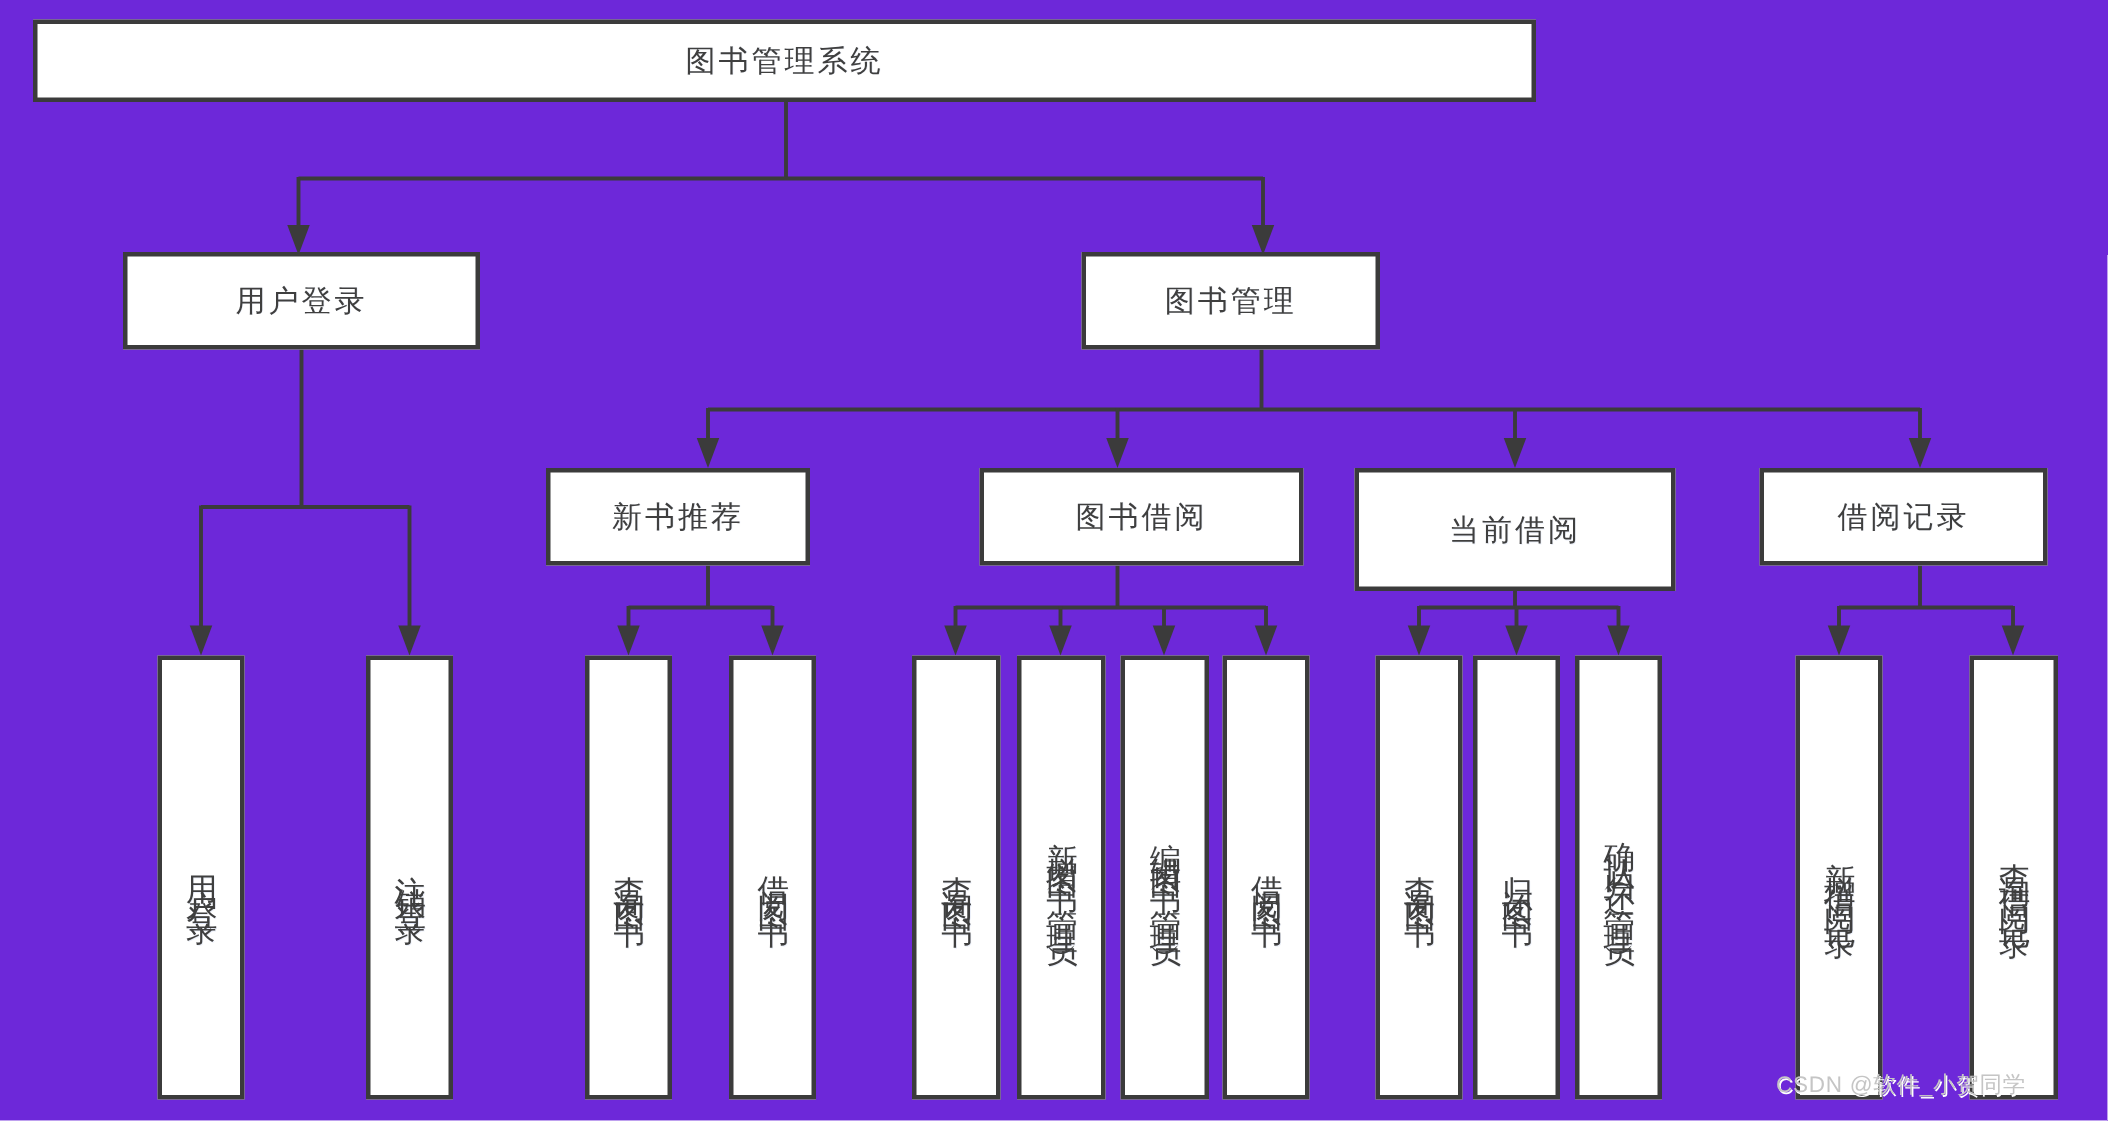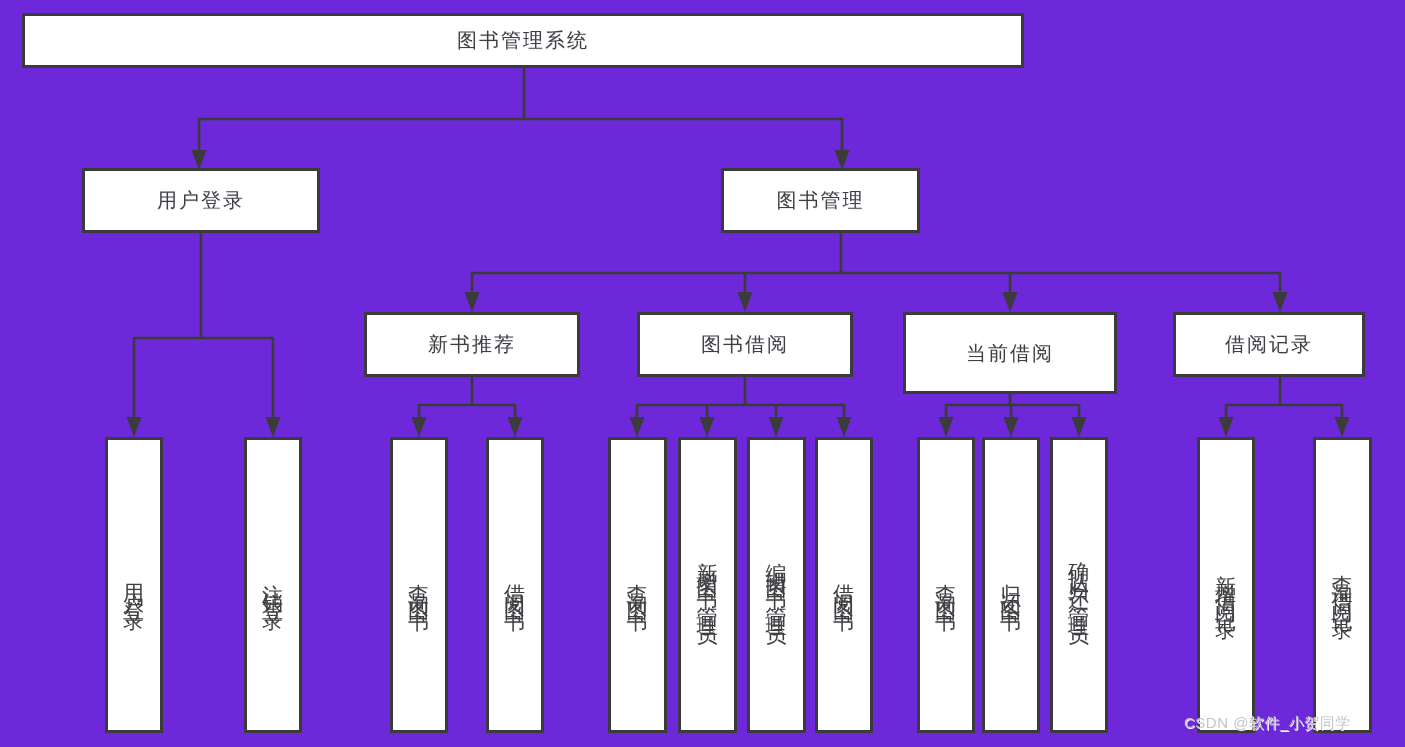--- a/index.html
+++ b/index.html
@@ -103,24 +103,24 @@
     <span class="lbl-h">图书管理系统</span>
   </div>
 
   <div class="box" style="left:82px; top:168px; width:238px; height:65px;">
     <span class="lbl-h">用户登录</span>
   </div>
   <div class="box" style="left:721px; top:168px; width:199px; height:65px;">
     <span class="lbl-h">图书管理</span>
   </div>
 
-  <div class="box" style="left:364px; top:312px; width:216px; height:65px;">
+  <div class="box" style="left:364px; top:312px; width:176px; height:65px;">
     <span class="lbl-h">新书推荐</span>
   </div>
-  <div class="box" style="left:637px; top:312px; width:216px; height:65px;">
+  <div class="box" style="left:653px; top:312px; width:216px; height:65px;">
     <span class="lbl-h">图书借阅</span>
   </div>
   <div class="box" style="left:903px; top:312px; width:214px; height:82px;">
     <span class="lbl-h">当前借阅</span>
   </div>
   <div class="box" style="left:1173px; top:312px; width:192px; height:65px;">
     <span class="lbl-h">借阅记录</span>
   </div>
 
   <div class="box" style="left:105px; top:437px; width:58px; height:296px;">

